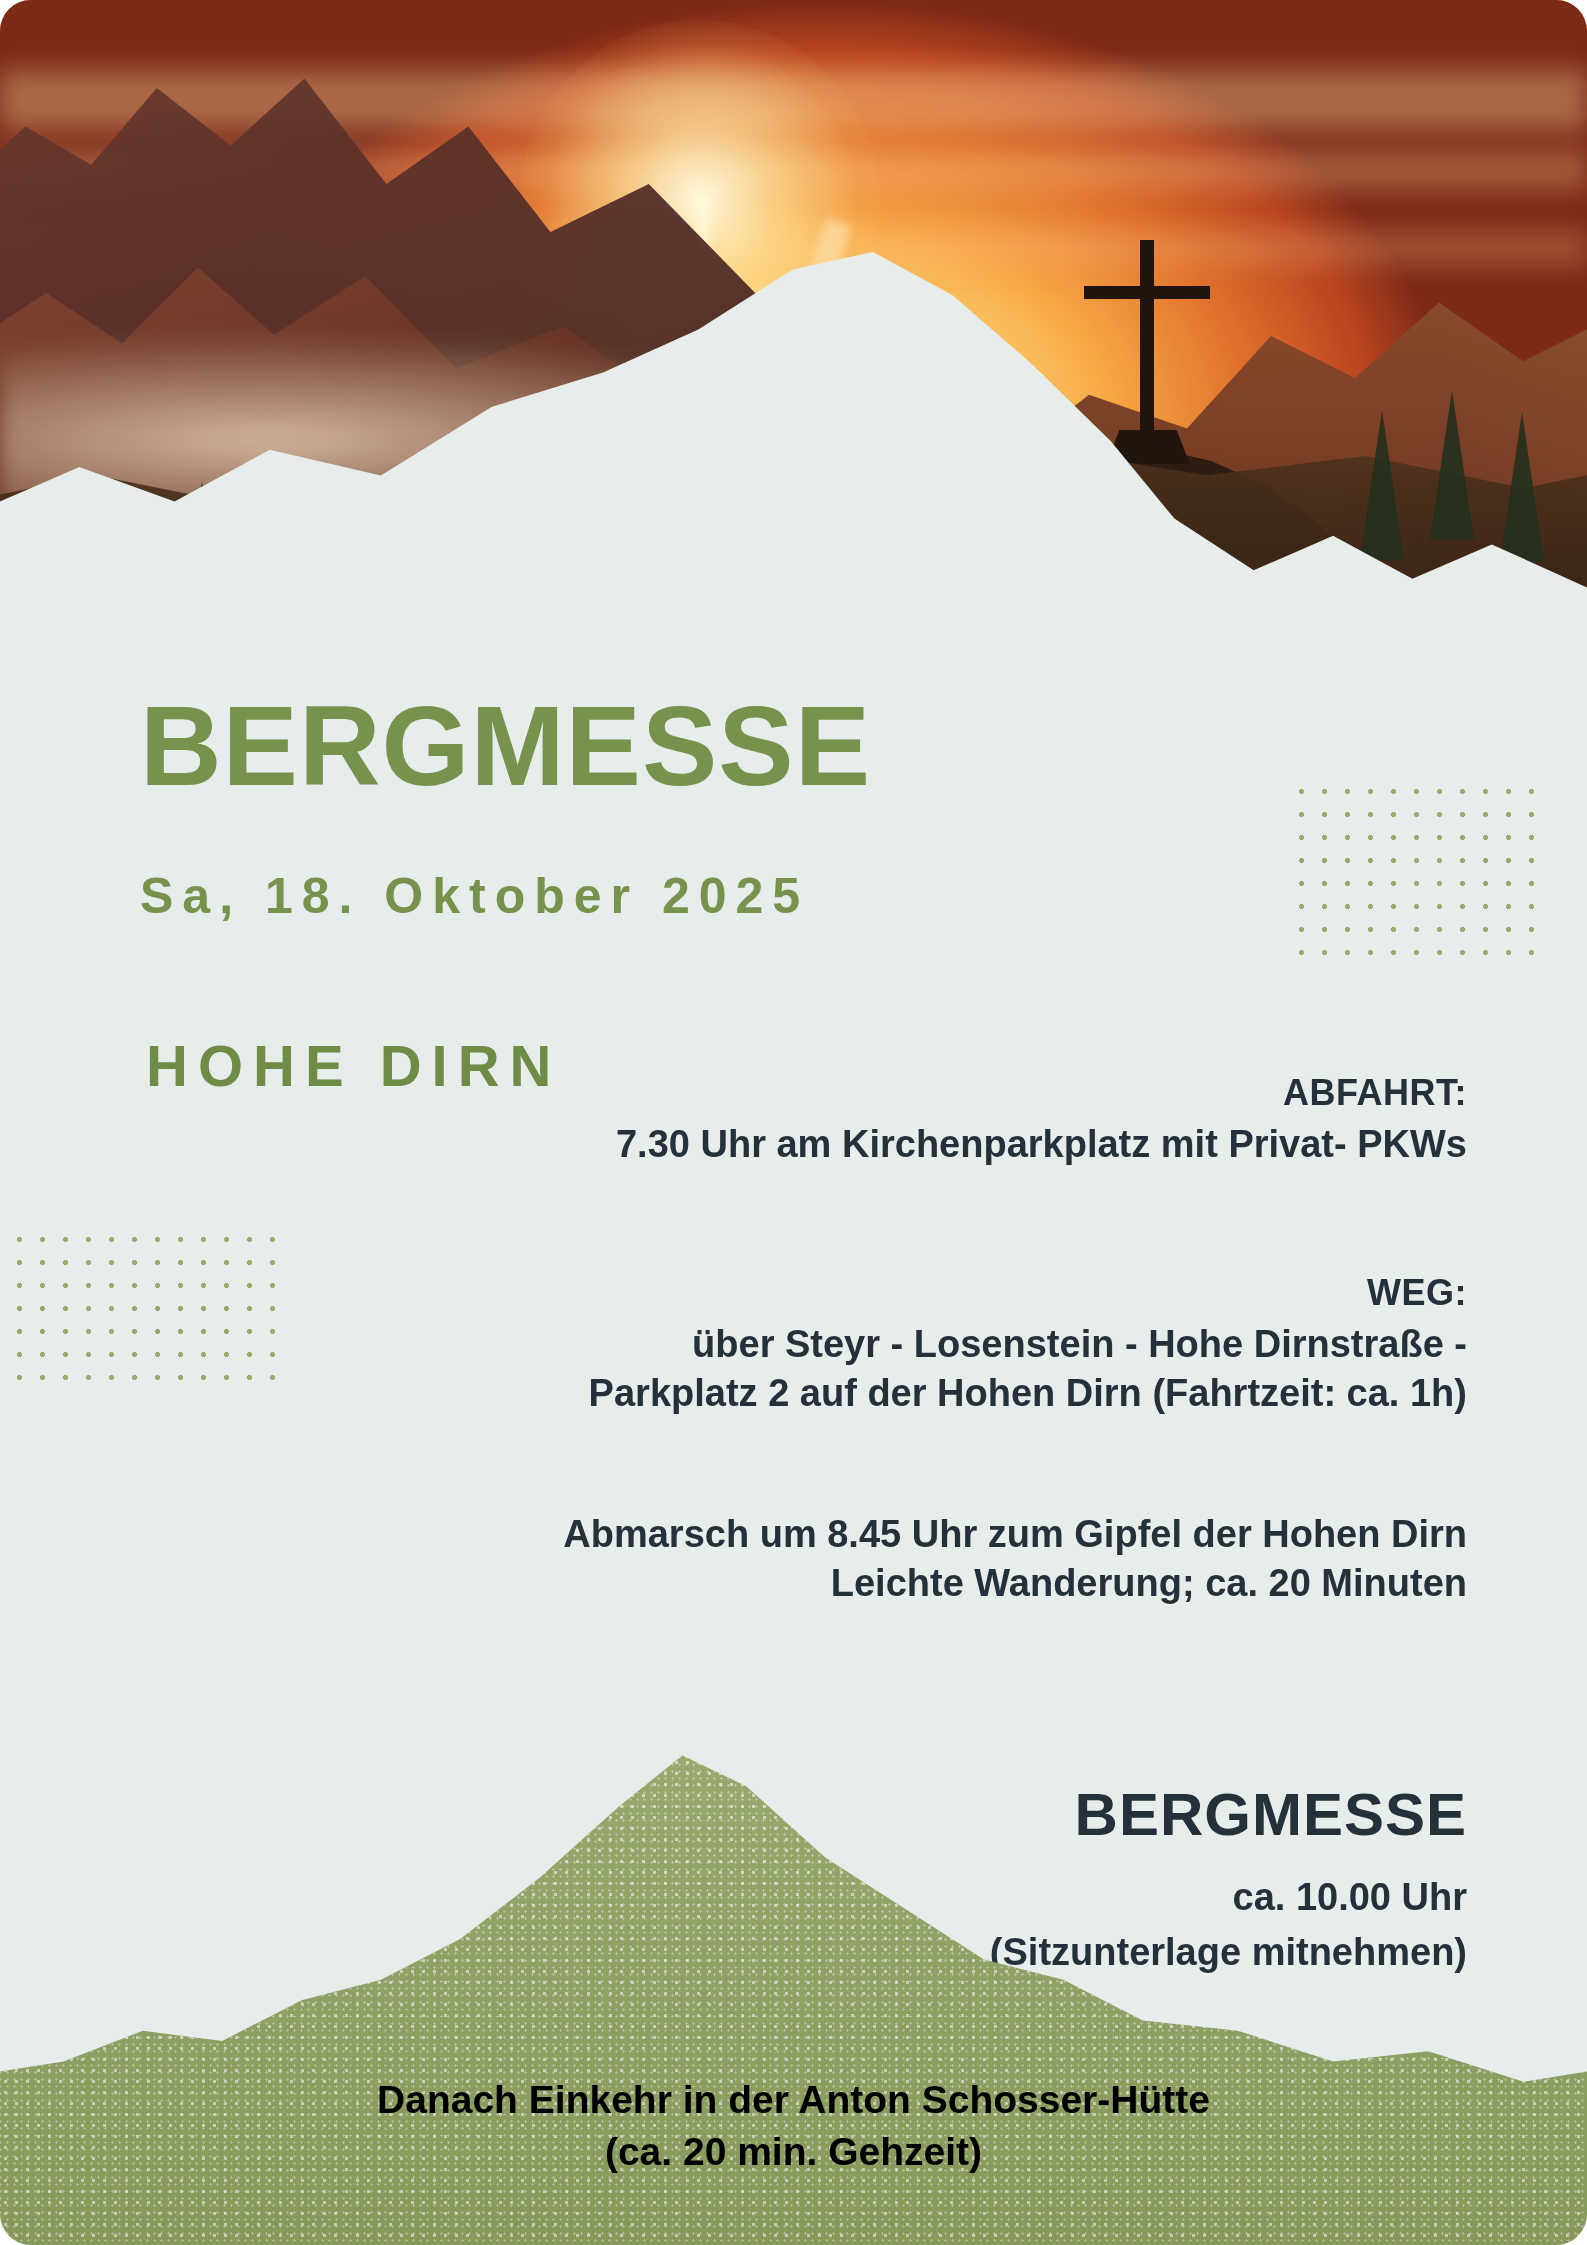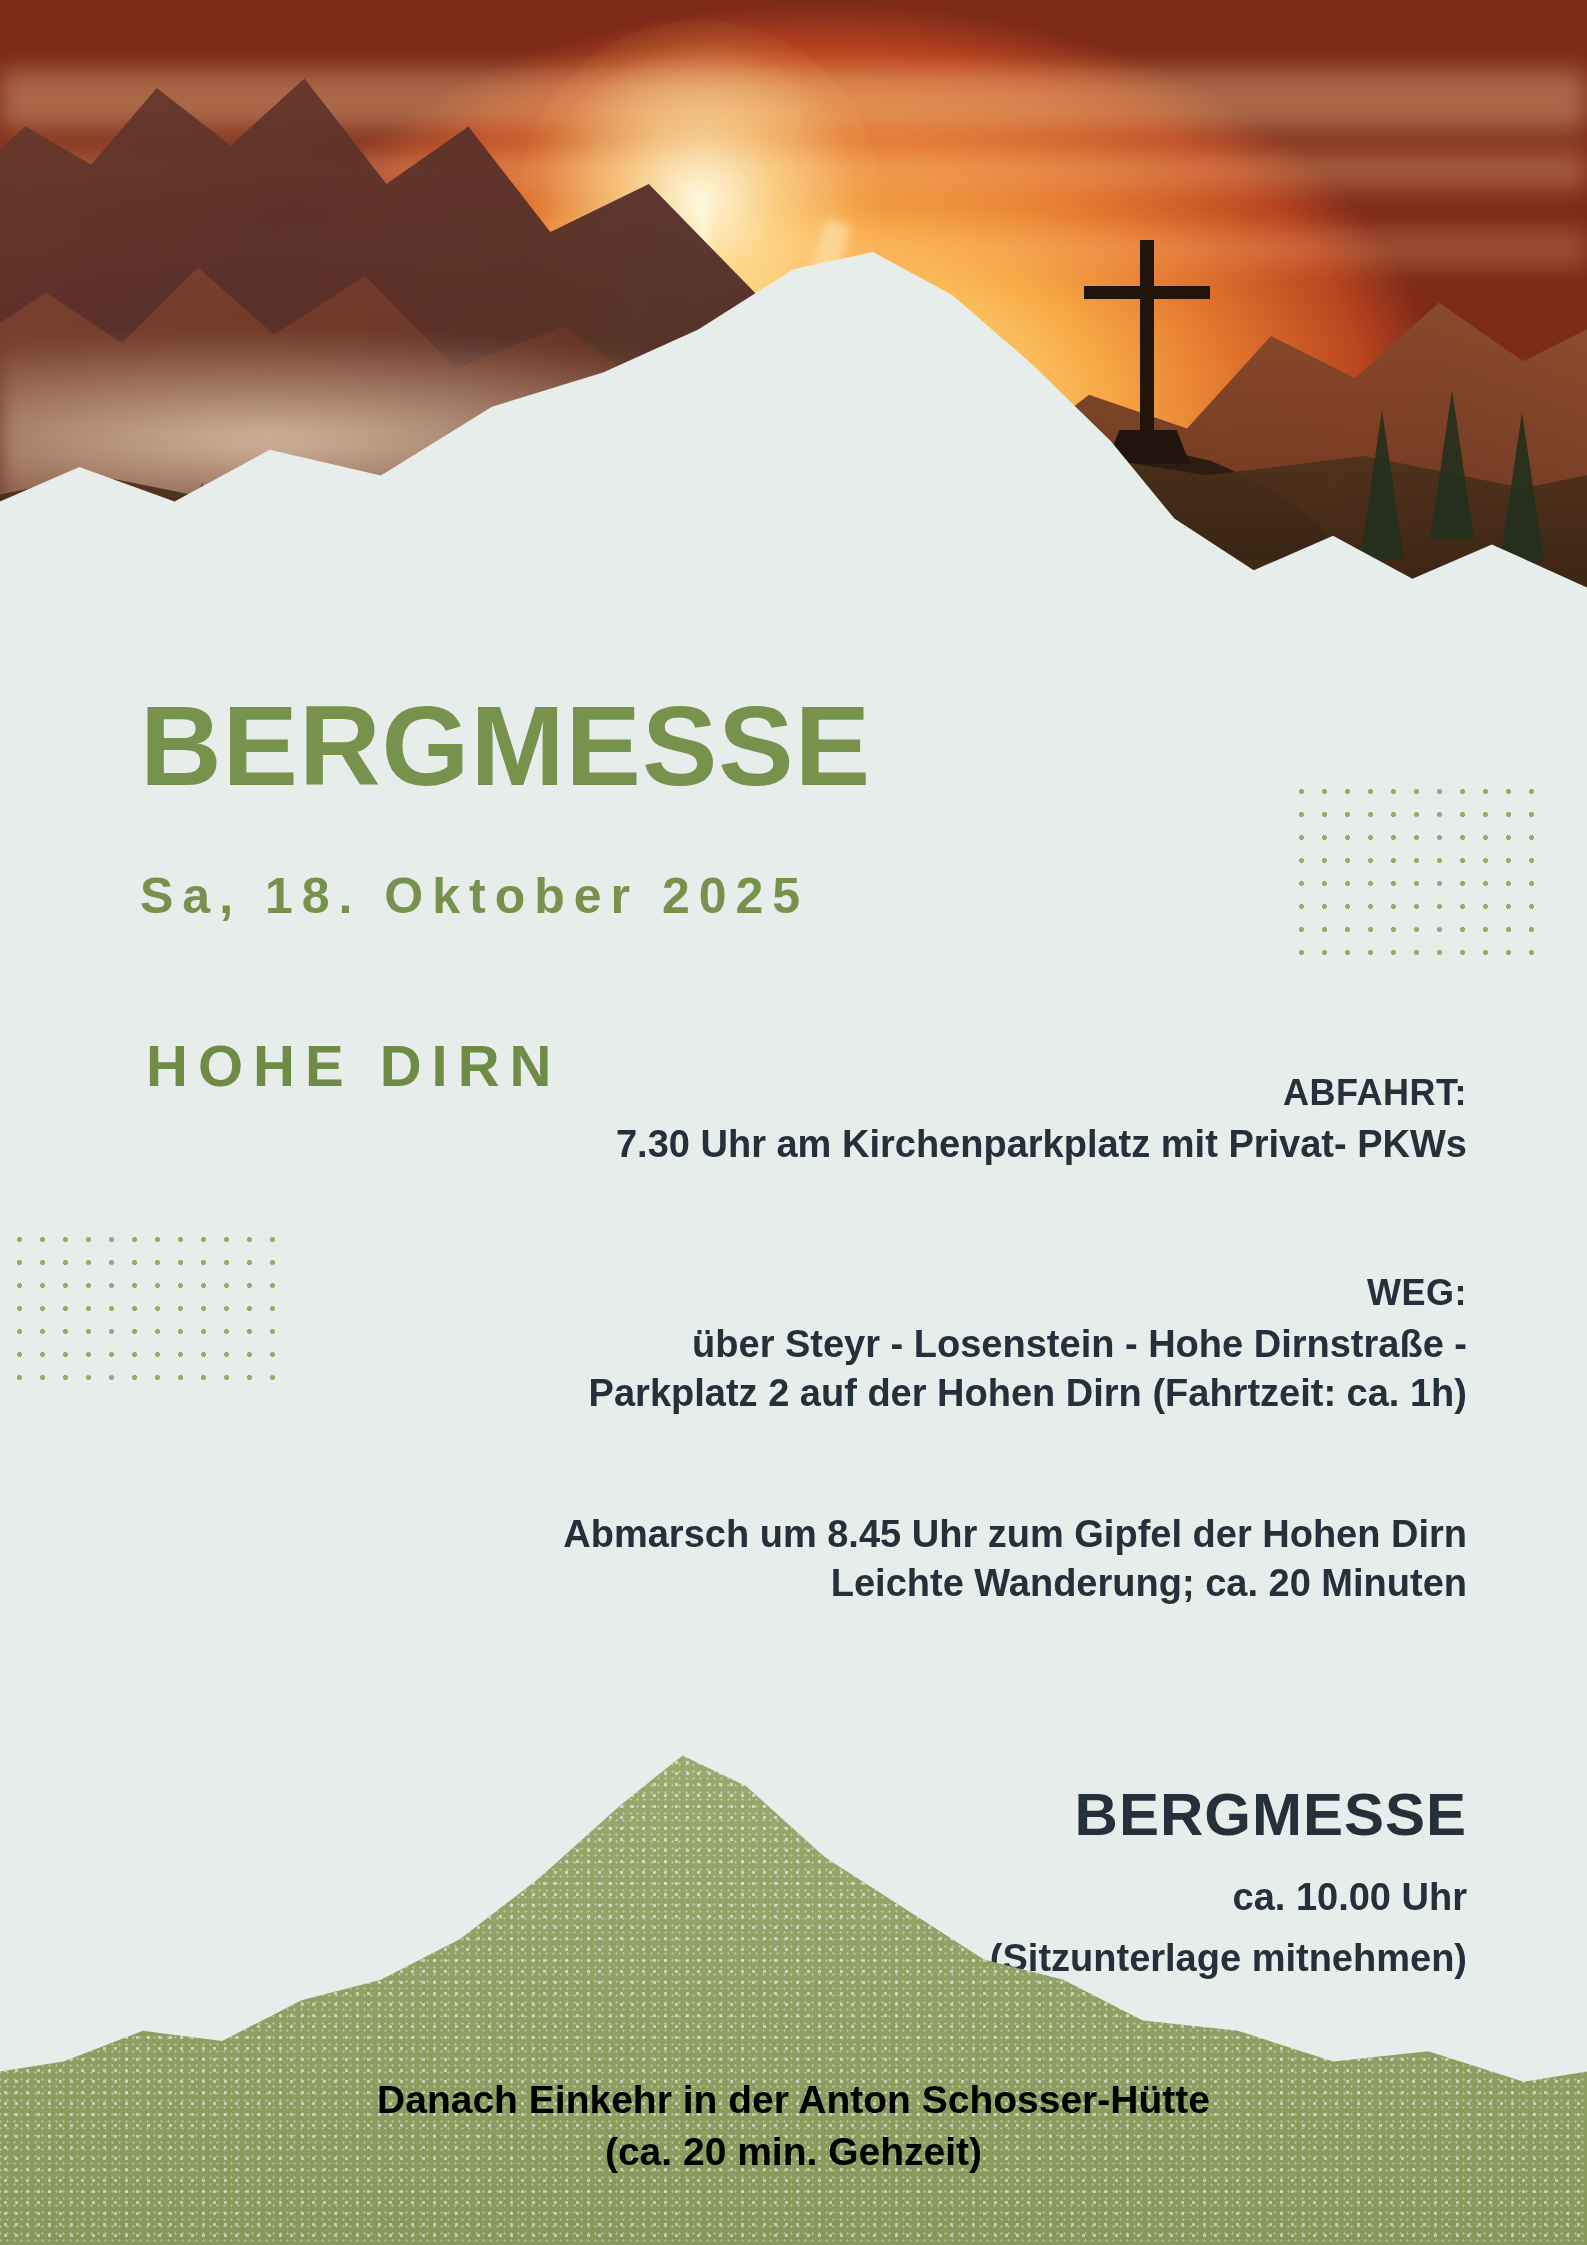--- a/index.html
+++ b/index.html
@@ -10,20 +10,21 @@
   }
   body {
     font-family: "Liberation Sans", sans-serif;
   }
   .poster {
     position: relative;
     width: 1587px;
     height: 2245px;
     overflow: hidden;
     background: #e6edeb;
+    border-radius: 31px;
   }
 
   
   .hero {
     position: absolute;
     top: 0; left: 0;
     width: 1587px;
     height: 680px;
     overflow: hidden;
   }
@@ -334,21 +335,21 @@
   </div>
 
   <div class="block blk-wanderung">
     <div class="line">Abmarsch um 8.45 Uhr zum Gipfel der Hohen Dirn</div>
     <div class="line">Leichte Wanderung; ca. 20 Minuten</div>
   </div>
 
   <div class="blk-bergmesse">
     <div class="head2">BERGMESSE</div>
     <div class="line">ca. 10.00 Uhr</div>
-    <div class="line" style="margin-top:12px;">(Sitzunterlage mitnehmen)</div>
+    <div class="line" style="margin-top:6px;">(Sitzunterlage mitnehmen)</div>
   </div>
 
   <div class="bottom-mtn"></div>
 
   <div class="footer-text">
     <div>Danach Einkehr in der Anton Schosser-Hütte</div>
     <div>(ca. 20 min. Gehzeit)</div>
   </div>
 
 </div>

